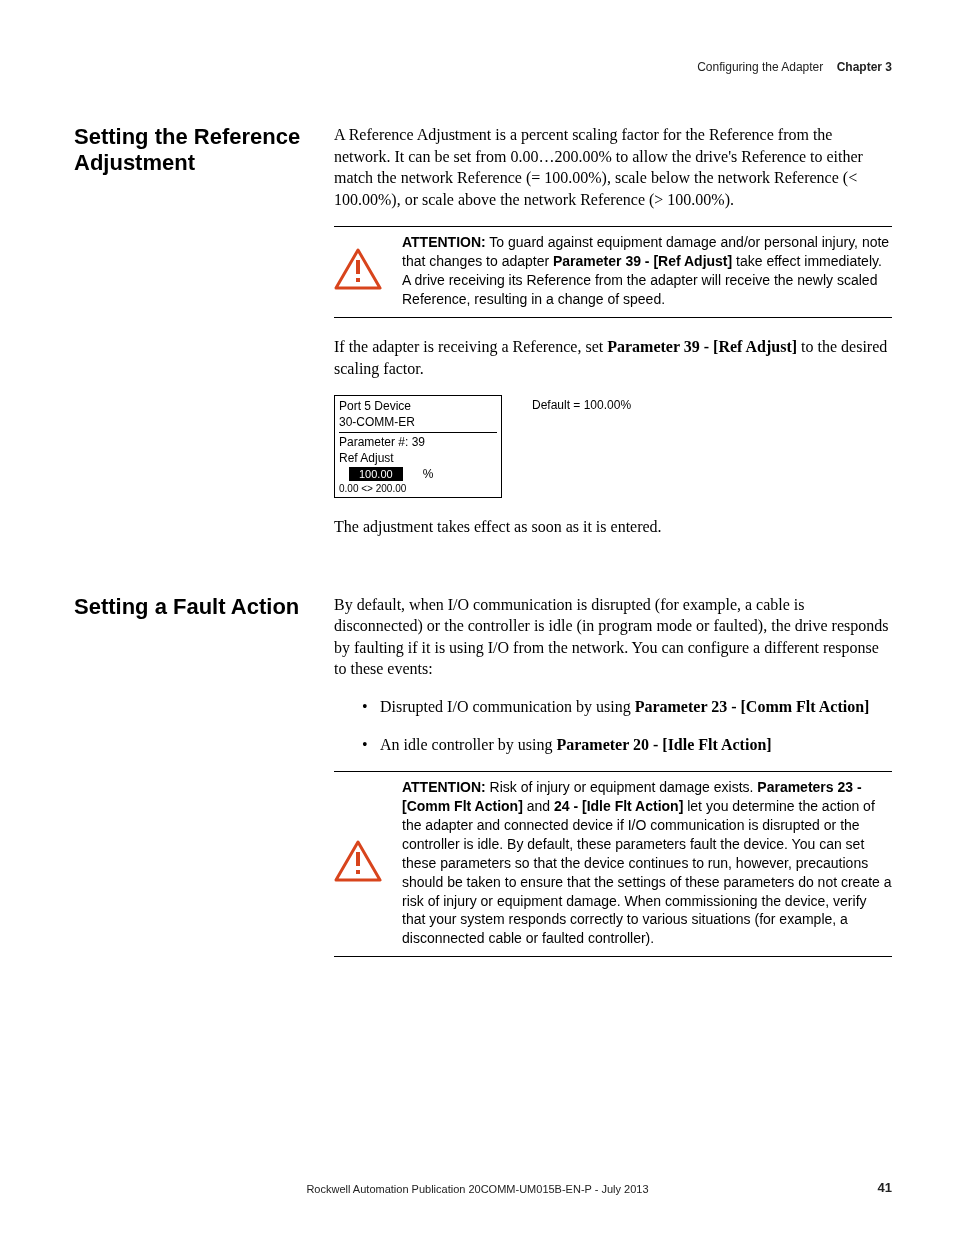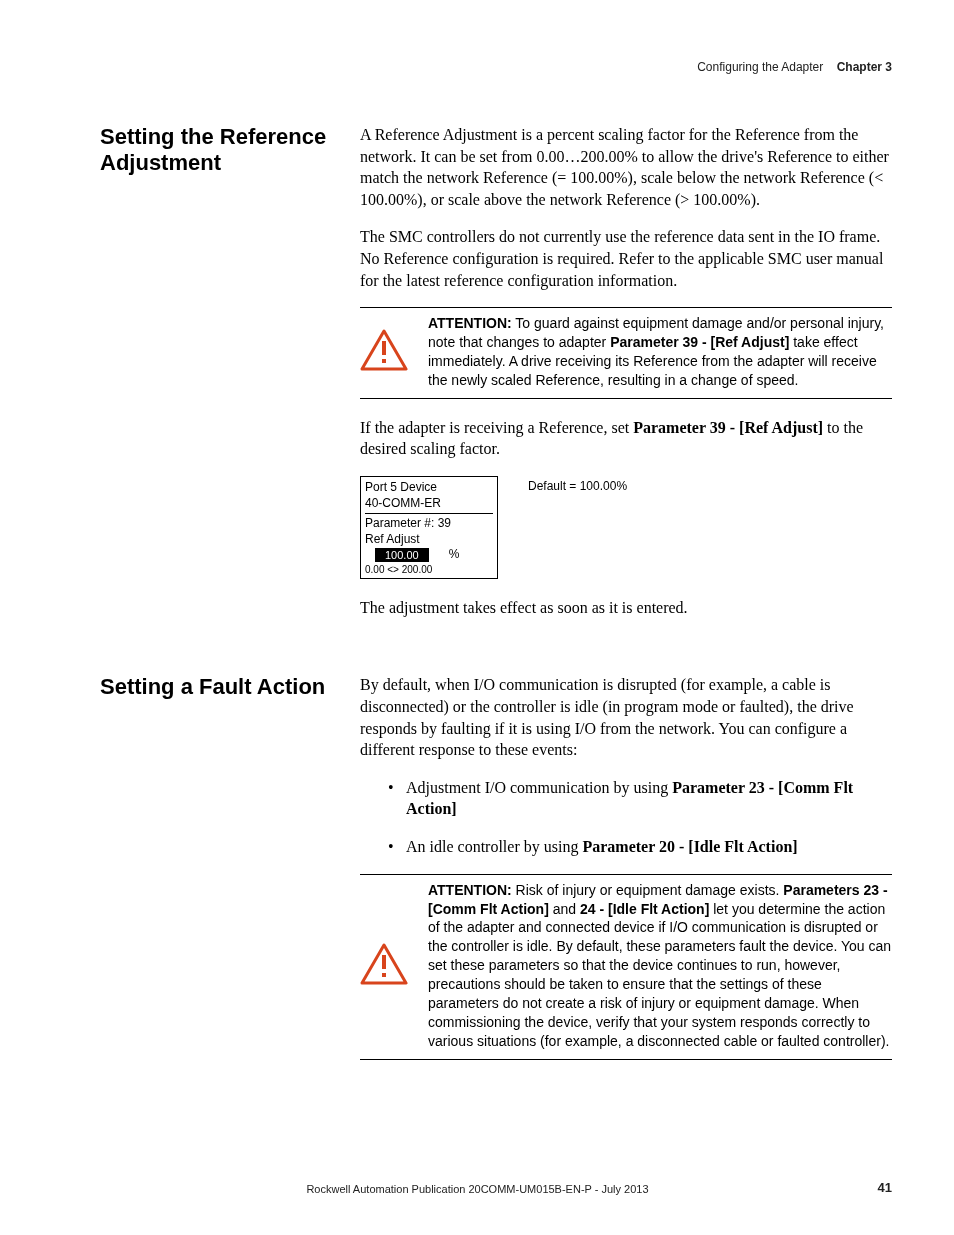--- a/index.html
+++ b/index.html
@@ -7,21 +7,21 @@
     padding: 0;
     font-family: Georgia, 'Times New Roman', serif;
     color: #000;
     background: #fff;
   }
   .page {
     width: 954px;
     height: 1235px;
     position: relative;
     box-sizing: border-box;
-    padding: 60px 62px 40px 100px;
+    padding: 60px 62px 40px 74px;
   }
   .header-line {
     text-align: right;
     font-family: Arial, Helvetica, sans-serif;
     font-size: 12px;
     color: #222;
     margin-bottom: 50px;
   }
   .header-line .bold { font-weight: bold; }
   .section {
@@ -64,21 +64,21 @@
     flex: 1;
   }
   .attention-text .bold { font-weight: bold; }
   .param-row {
     display: flex;
     align-items: flex-start;
     margin-bottom: 18px;
   }
   .param-panel {
     border: 1px solid #000;
-    width: 138px;
+    width: 168px;
     font-family: Arial, Helvetica, sans-serif;
     font-size: 12px;
     line-height: 1.3;
     padding: 3px 4px 2px 4px;
     box-sizing: border-box;
   }
   .param-panel .underline { border-bottom: 1px solid #000; padding-bottom: 2px; margin-bottom: 2px; }
   .param-panel .value-row { display: flex; align-items: center; }
   .param-panel .value-box {
     background: #000000; color: #fff; padding: 0 10px; margin-right: 20px;
@@ -133,21 +133,20 @@
 <div class="page">
 
   <div class="header-line">
     <span>Configuring the Adapter</span>&nbsp;&nbsp;&nbsp;&nbsp;<span class="bold">Chapter 3</span>
   </div>
 
   <div class="section">
     <div class="side-heading">Setting the Reference Adjustment</div>
     <div class="body-col">
       <p>A Reference Adjustment is a percent scaling factor for the Reference from the network. It can be set from 0.00…200.00% to allow the drive's Reference to either match the network Reference (= 100.00%), scale below the network Reference (&lt; 100.00%), or scale above the network Reference (&gt; 100.00%).</p>
-      <p>The SMC controllers do not currently use the reference data sent in the IO frame. No Reference configuration is required. Refer to the applicable SMC user manual for the latest reference configuration information.</p>
 
       <div class="attention-box">
         <div class="attention-icon">
           <svg width="48" height="42" viewBox="0 0 48 42">
             <polygon points="24,2 46,40 2,40" fill="none" stroke="#d8441c" stroke-width="3" stroke-linejoin="round"></polygon>
             <rect x="22" y="12" width="4" height="14" fill="#d8441c"></rect>
             <rect x="22" y="30" width="4" height="4" fill="#d8441c"></rect>
           </svg>
         </div>
         <div class="attention-text">
@@ -155,21 +154,21 @@
         </div>
       </div>
 
       <p>
         <span>If the adapter is receiving a Reference, set </span><span class="bold">Parameter 39 - [Ref Adjust]</span><span> to the desired scaling factor.</span>
       </p>
 
       <div class="param-row">
         <div class="param-panel">
           <div>Port 5 Device</div>
-          <div class="underline">40-COMM-ER</div>
+          <div class="underline">30-COMM-ER</div>
           <div>Parameter #: 39</div>
           <div>Ref Adjust</div>
           <div class="value-row">
             <span class="value-box">100.00</span>
             <span>%</span>
           </div>
           <div class="range">0.00 &lt;&gt; 200.00</div>
         </div>
         <div class="default-label">Default = 100.00%</div>
       </div>
@@ -178,21 +177,21 @@
     </div>
   </div>
 
   <div class="section">
     <div class="side-heading">Setting a Fault Action</div>
     <div class="body-col">
       <p>By default, when I/O communication is disrupted (for example, a cable is disconnected) or the controller is idle (in program mode or faulted), the drive responds by faulting if it is using I/O from the network. You can configure a different response to these events:</p>
 
       <ul class="bullets">
         <li>
-          <span>Adjustment I/O communication by using </span><span class="bold">Parameter 23 - [Comm Flt Action]</span>
+          <span>Disrupted I/O communication by using </span><span class="bold">Parameter 23 - [Comm Flt Action]</span>
         </li>
         <li>
           <span>An idle controller by using </span><span class="bold">Parameter 20 - [Idle Flt Action]</span>
         </li>
       </ul>
 
       <div class="attention-box">
         <div class="attention-icon">
           <svg width="48" height="42" viewBox="0 0 48 42">
             <polygon points="24,2 46,40 2,40" fill="none" stroke="#d8441c" stroke-width="3" stroke-linejoin="round"></polygon>

